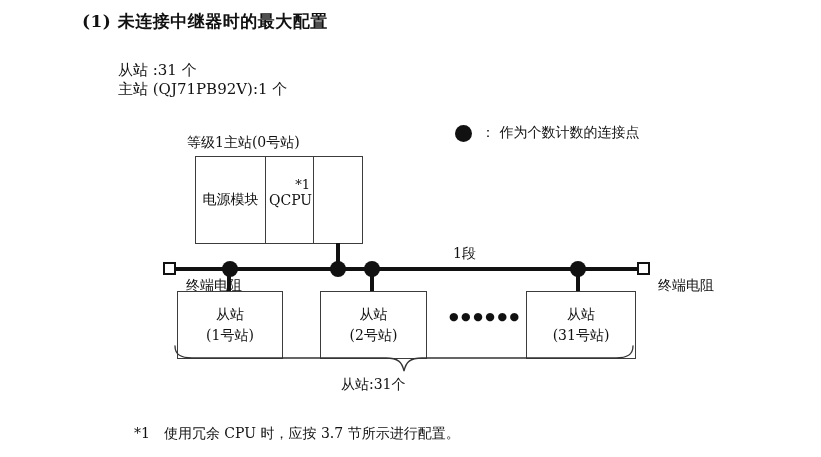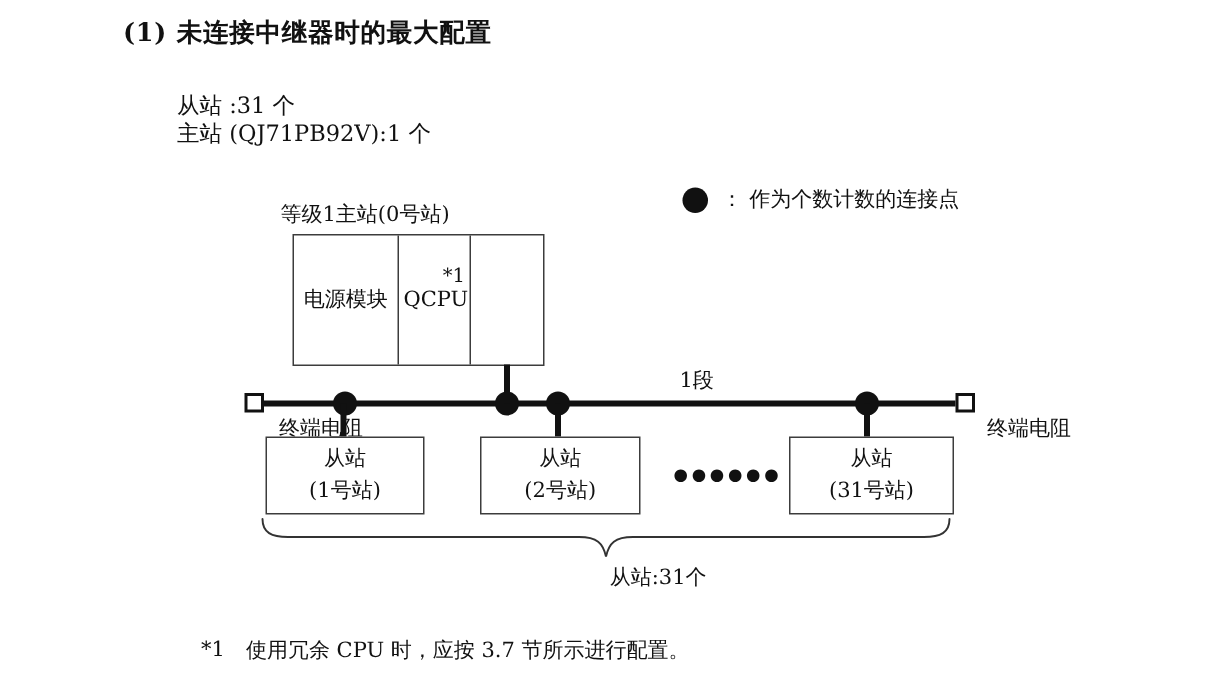--- a/index.html
+++ b/index.html
@@ -54,34 +54,34 @@
   .dot-s31 { left: 570px; }
 
   .drop { width: 4px; background: #111111; }
   .drop-master { left: 336px; top: 243px; height: 26px; }
   .drop-s1 { left: 227px; top: 269px; height: 23px; }
   .drop-s2 { left: 370px; top: 269px; height: 23px; }
   .drop-s31 { left: 576px; top: 269px; height: 23px; }
 
   
   .slave-box {
-    top: 291px; height: 52px; border: 1.5px solid #3c3c3c; background: #ffffff;
+    top: 291px; height: 68px; border: 1.5px solid #3c3c3c; background: #ffffff;
     display: flex; flex-direction: column; align-items: center; justify-content: center;
     font-size: 14px; line-height: 1.5; text-align: center;
   }
   .slave1 { left: 177px; width: 106px; }
   .slave2 { left: 320px; width: 107px; }
   .slave31 { left: 526px; width: 110px; }
 
   .ellipsis-dots { left: 449px; top: 310px; font-size: 11px; letter-spacing: 2.5px; color: #111111;
     font-family: "DejaVu Sans", sans-serif; }
 
   
   .brace-svg { left: 0; top: 0; width: 821px; height: 457px; pointer-events: none; }
-  .brace-label { left: 341px; top: 376px; width: 130px; text-align: right; font-size: 14px; }
+  .brace-label { left: 341px; top: 376px; width: 130px; text-align: left; font-size: 14px; }
   .fig-caption { left: 250px; top: 400px; font-size: 15px; font-weight: bold; letter-spacing: 0.5px; }
   .footnote { left: 134px; top: 425px; font-size: 14px; display: flex; }
   .footnote-marker { margin-right: 14px; }
 </style>
 </head>
 <body>
 
 <div class="page">
 
   <div class="abs doc-title">(1) 未连接中继器时的最大配置</div>

